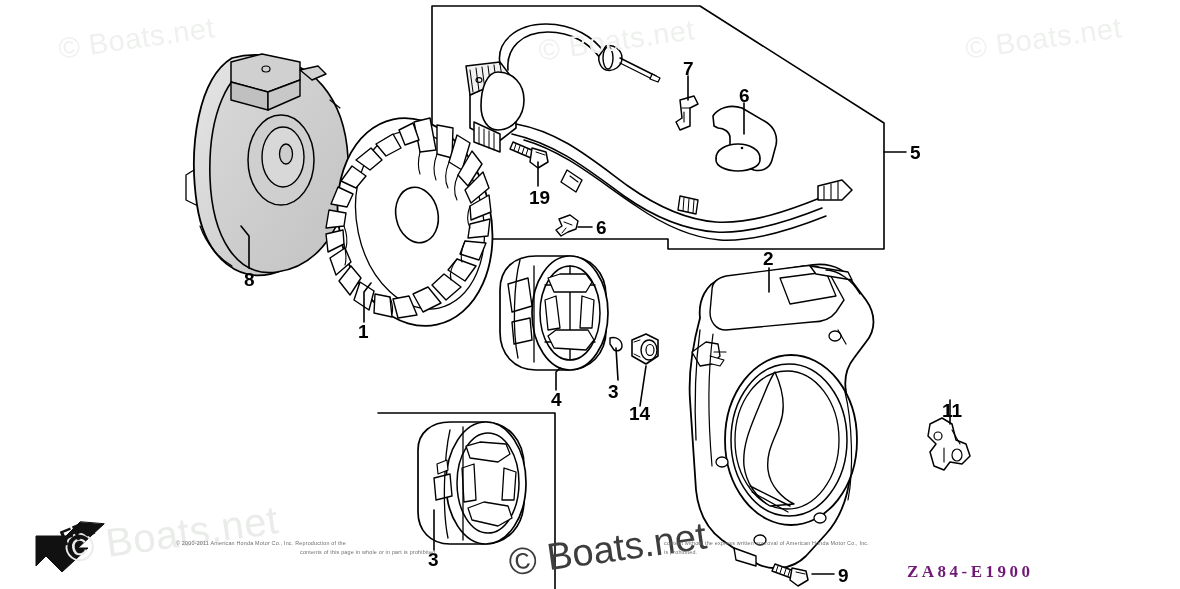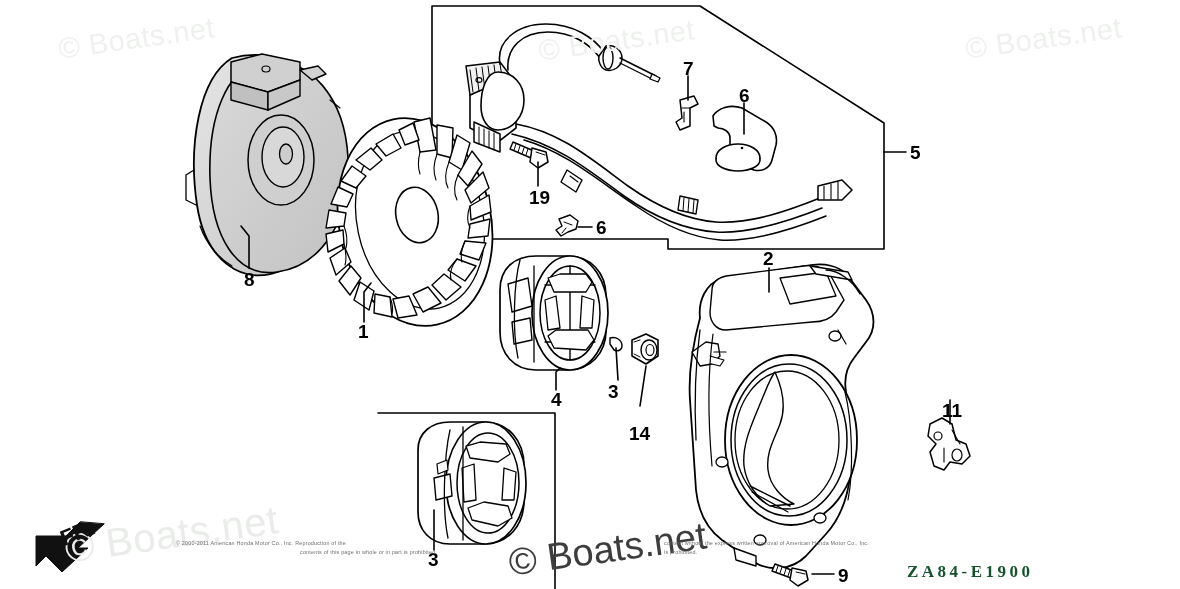--- a/index.html
+++ b/index.html
@@ -56,21 +56,21 @@
     font-size: 19px;
     color: #000000;
     line-height: 1;
     white-space: nowrap;
   }
   .partnum {
     position: absolute;
     font-family: "Liberation Serif", serif;
     font-size: 17px;
     letter-spacing: 3.5px;
-    color: #14532d;
+    color: #701a75;
     font-weight: bold;
     white-space: nowrap;
   }
   .finetext {
     position: absolute;
     font-family: "Liberation Sans", sans-serif;
     font-size: 5.4px;
     color: #6e6e6e;
     white-space: nowrap;
     letter-spacing: 0.2px;
@@ -430,21 +430,21 @@
   <div class="callout" style="left:551px; top:390px;">4</div>
   <div class="callout" style="left:910px; top:143px;">5</div>
   <div class="callout" style="left:739px; top:86px;">6</div>
   <div class="callout" style="left:683px; top:59px;">7</div>
   <div class="callout" style="left:244px; top:270px;">8</div>
   <div class="callout" style="left:838px; top:566px;">9</div>
   <div class="callout" style="left:529px; top:188px;">19</div>
   <div class="callout" style="left:942px; top:382px;margin-top:19px;">11</div>
   <div class="callout" style="left:596px; top:218px;">6</div>
   <div class="callout" style="left:608px; top:382px;">3</div>
-  <div class="callout" style="left:629px; top:424px;">14</div>
+  <div class="callout" style="left:629px; top:404px;">14</div>
 
   <div class="partnum" style="left:907px; top:562px;">ZA84-E1900</div>
 
   <div class="finetext" style="left:176px; top:540px;">© 2000-2011 American Honda Motor Co., Inc. Reproduction of the</div>
   <div class="finetext" style="left:664px; top:540px;">content without the express written approval of American Honda Motor Co., Inc.</div>
   <div class="finetext" style="left:300px; top:549px;">contents of this page in whole or in part is prohibited</div>
   <div class="finetext" style="left:664px; top:549px;">is prohibited.</div>
 
 </div>
 

